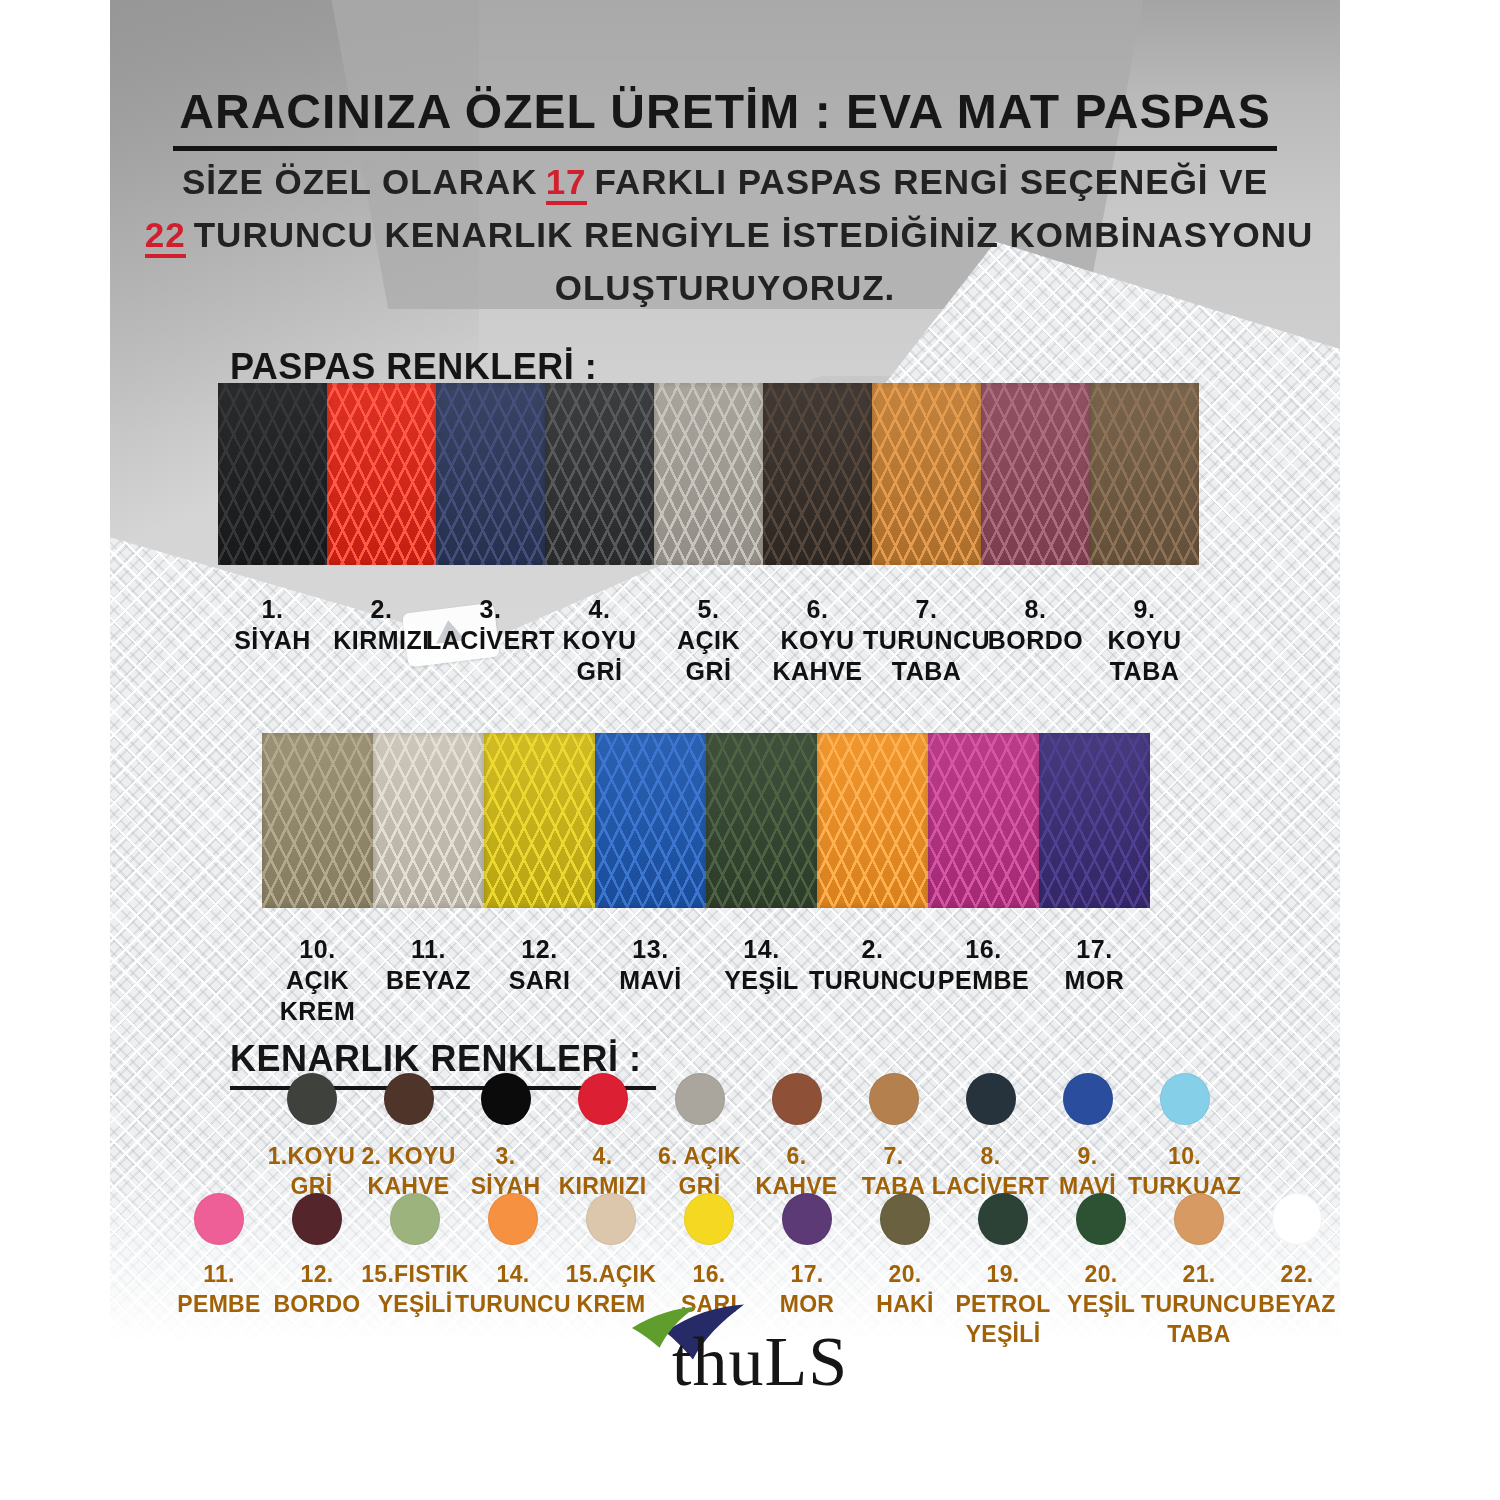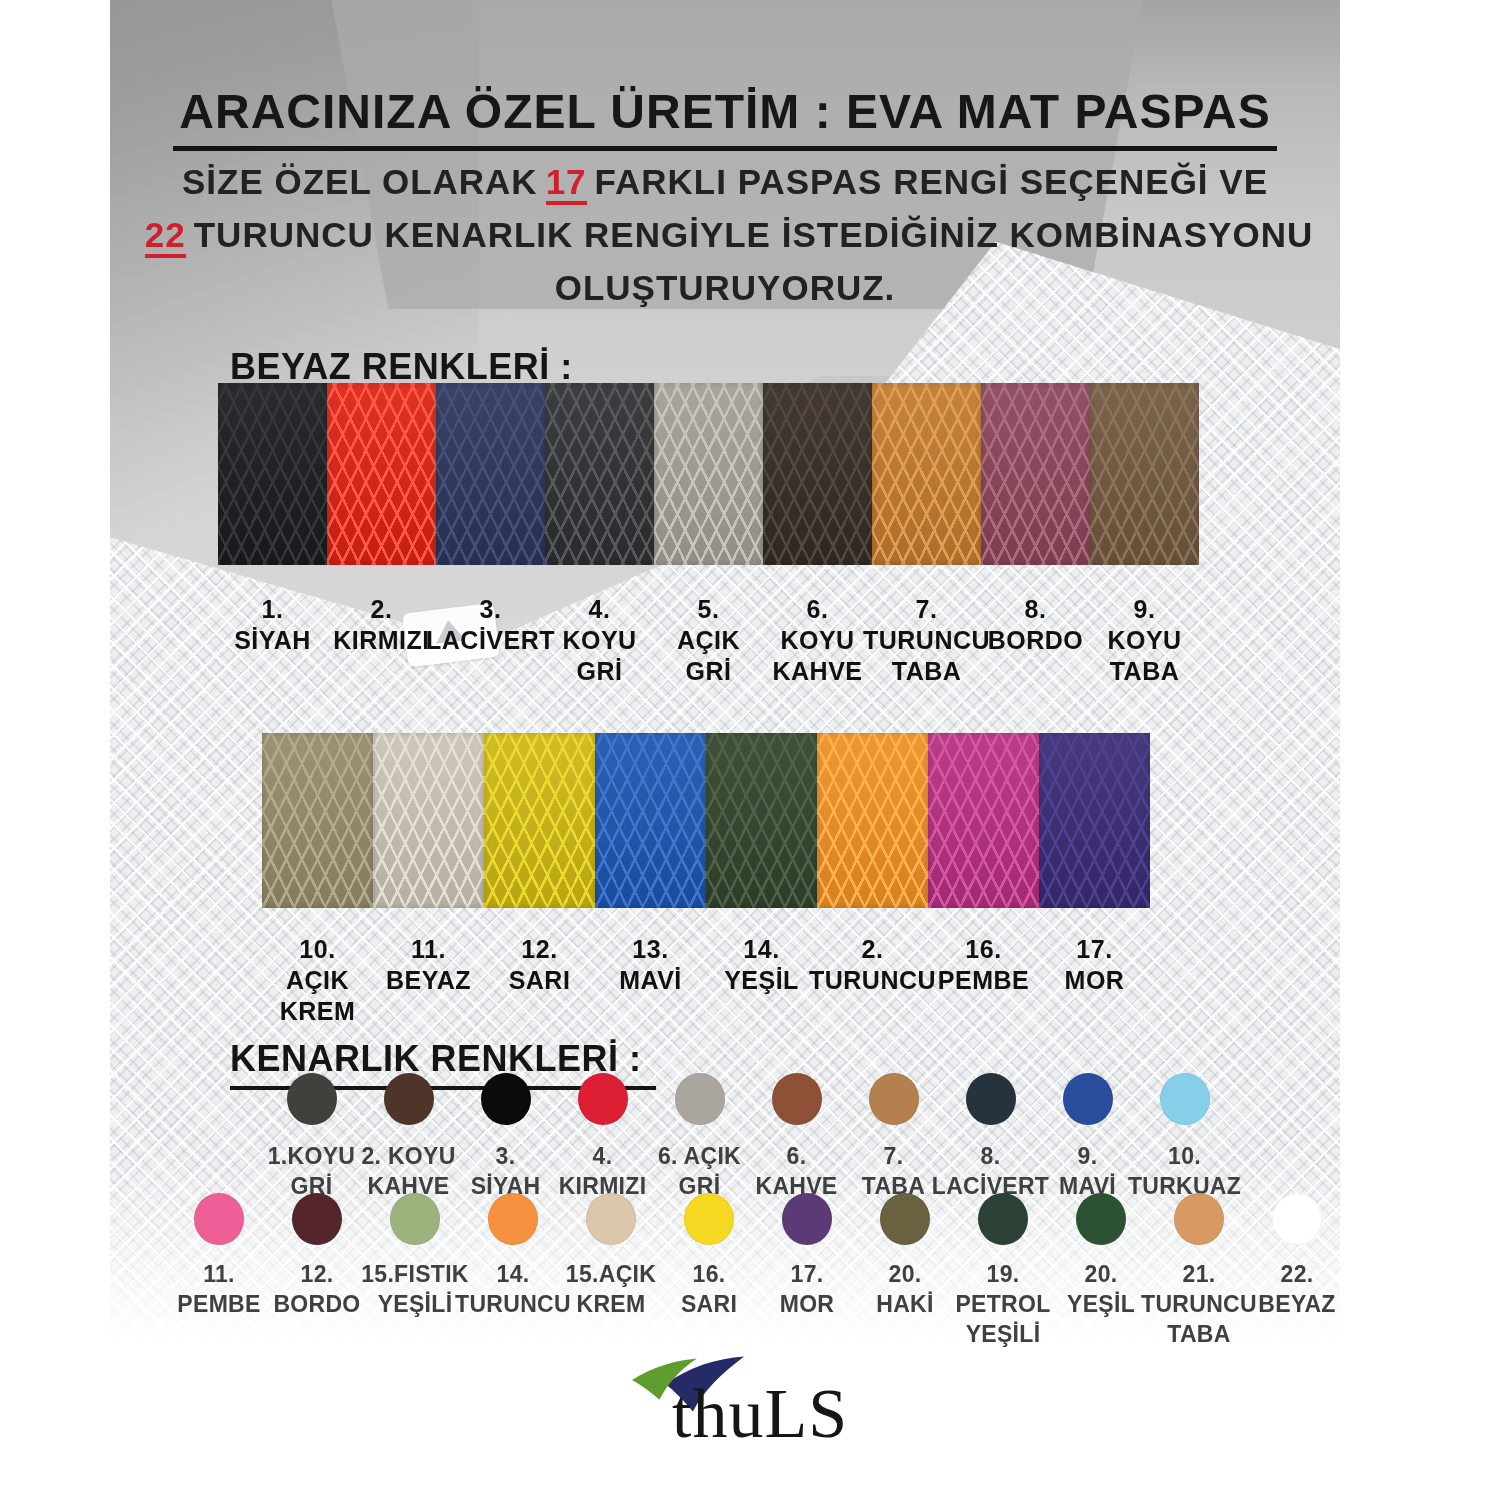--- a/index.html
+++ b/index.html
@@ -66,25 +66,25 @@
 
   
   .dot-row{position:absolute;display:flex;}
   .dot-row.dots1{left:153px;top:1073px;}
   .dot-row.dots2{left:60px;top:1193px;}
   .dot-cell{display:flex;flex-direction:column;align-items:center;}
   .dots1 .dot-cell{width:97px;}
   .dots2 .dot-cell{width:98px;}
   .dot{width:50px;height:52px;border-radius:50%;background:var(--dot);box-shadow:inset 0 0 0 1px rgba(0,0,0,.05);}
   .dot-label{margin-top:16px;font-size:23px;font-weight:700;letter-spacing:.3px;line-height:30px;
-    text-align:center;white-space:pre;color:#404040;}
+    text-align:center;white-space:pre;color:#a16207;}
   .dots2 .dot-label{margin-top:14px;}
 
   
-  .logo{position:absolute;left:0;top:1348px;width:1500px;display:flex;justify-content:center;}
+  .logo{position:absolute;left:0;top:1296px;width:1500px;display:flex;justify-content:center;}
   .logo-box{position:relative;width:240px;height:125px;}
   .logo-bird{position:absolute;left:0;top:6px;width:118px;height:62px;}
   .logo-text{position:absolute;left:42px;top:26px;font-family:"Liberation Serif",serif;
     font-size:70px;font-weight:400;color:#161616;letter-spacing:1px;}
 </style>
 </head>
 <body>
 
 <div class="canvas">
 
@@ -102,21 +102,21 @@
     <div class="title-wrap">
       <h1 class="title">ARACINIZA ÖZEL ÜRETİM : EVA MAT PASPAS</h1>
     </div>
 
     <div class="subtitle">
       <div class="sub-line"><span>SİZE ÖZEL OLARAK</span><span class="num">17</span><span>FARKLI PASPAS RENGİ SEÇENEĞİ VE</span></div>
       <div class="sub-line"><span class="num">22</span><span>TURUNCU KENARLIK RENGİYLE İSTEDİĞİNİZ KOMBİNASYONU</span></div>
       <div class="sub-line"><span>OLUŞTURUYORUZ.</span></div>
     </div>
 
-    <h2 class="section-heading heading-paspas"><span>BEYAZ RENKLERİ :</span></h2>
+    <h2 class="section-heading heading-paspas"><span>PASPAS RENKLERİ :</span></h2>
 
     <div class="swatch-row row1">
 
         <div class="swatch-cell">
           <div class="swatch" style="--base: #1a1b1d; --line: #36373b;"></div>
           <div class="swatch-label">1.
 SİYAH</div>
         </div>
 
         <div class="swatch-cell">

